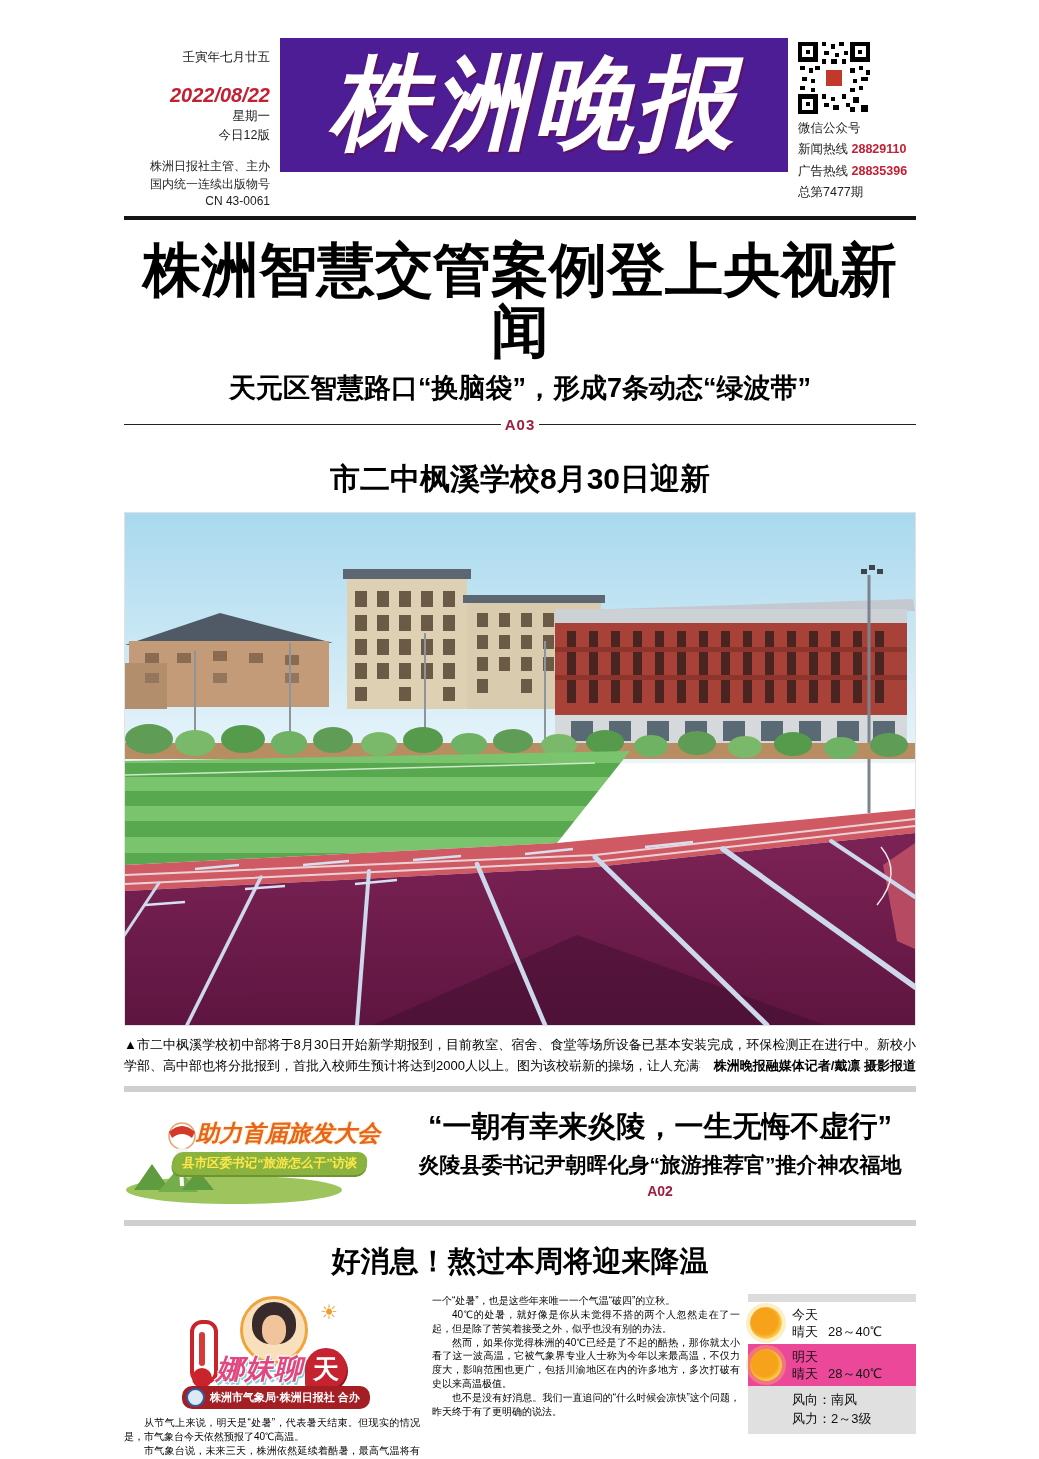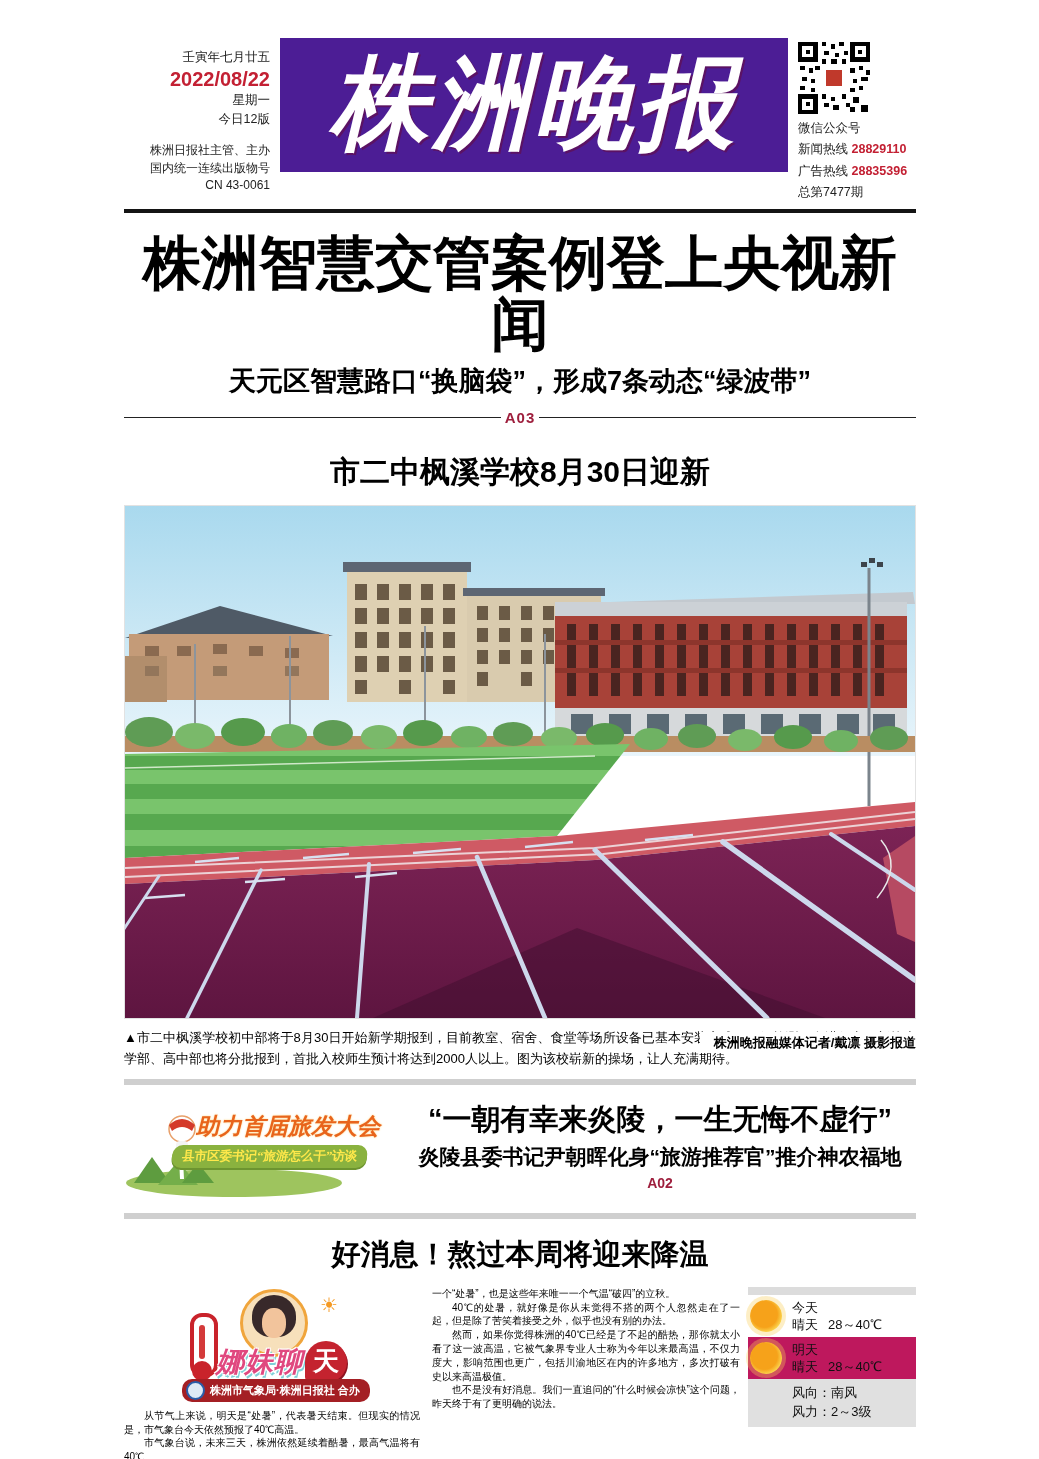--- a/index.html
+++ b/index.html
@@ -3,21 +3,21 @@
 <meta charset="utf-8">
 <style>
   html,body{margin:0;padding:0;background:#ffffff;}
   .page{position:relative;width:1039px;height:1459px;background:#fff;overflow:hidden;
         font-family:"Liberation Sans", sans-serif;color:#111;}
   .content{position:absolute;left:124px;top:0;width:792px;}
 
   
   .masthead{display:flex;align-items:flex-start;padding-top:36px;}
   .mh-left{width:146px;text-align:right;font-size:12.5px;line-height:1.5;padding-top:12px;color:#222;}
-  .mh-date{color:#c32033;font-weight:bold;font-size:20px;line-height:1.2;}
+  .mh-date{color:#c32033;font-weight:bold;font-style:italic;font-size:20px;line-height:1.2;margin-top:16px;}
   .mh-org{margin-top:14px;font-size:12px;line-height:1.45;}
   .mh-title-box{width:508px;height:134px;background:#4c1d95;margin:2px 10px 0 10px;
         display:flex;align-items:center;justify-content:center;}
   .mh-title{color:#fff;font-size:98px;font-weight:900;font-style:italic;letter-spacing:4px;
         font-family:"DejaVu Sans", sans-serif;transform:scaleY(1.04);
         text-shadow:2px 2px 0 rgba(120,0,10,.35);white-space:nowrap;}
   .mh-right{width:118px;padding-top:6px;font-size:12.5px;line-height:1.7;color:#222;}
   .qr{display:block;margin-bottom:4px;}
   .hot .num{color:#c32033;font-weight:bold;}
   .black-rule{height:4px;background:#141414;margin-top:6px;}
@@ -29,21 +29,21 @@
   .pageref-row{display:flex;align-items:center;margin-top:10px;}
   .pageref-row .rule{flex:1;height:1px;background:#222;}
   .pageref{color:#9e1f3d;font-weight:bold;font-size:15px;padding:0 4px;letter-spacing:1px;}
 
   
   .school-header{display:flex;align-items:center;margin-top:26px;flex-direction:column;}
   .school-header .gray-rule{flex:1;height:2px;background:#b9bdc0;}
   .school-headline{font-size:30px;font-weight:900;margin:0 18px;white-space:nowrap;color:#000;}
   .photo-wrap{margin-top:12px;line-height:0;border:1px solid #e2e2e2;}
   .caption{position:relative;margin-top:8px;font-size:13px;line-height:1.62;text-align:justify;color:#000;}
-  .caption .credit{position:absolute;right:0;bottom:16px;background:#fff;padding-left:14px;font-weight:bold;}
+  .caption .credit{position:absolute;right:0;bottom:0;background:#fff;padding-left:14px;font-weight:bold;}
 
   .hr-bar{height:6px;background:#cfcfcf;margin-top:10px;}
 
   
   .yanling{display:flex;margin-top:14px;height:104px;}
   .yl-badge{position:relative;width:280px;height:100px;flex:none;font-family:Liberation Serif, serif;}
   .yl-line1{position:absolute;left:72px;top:12px;font-size:23px;font-weight:900;font-style:italic;
         color:#e8641c;text-shadow:0 0 2px #ffd37a;white-space:nowrap;}
   .yl-line2{position:absolute;left:48px;top:46px;background:#8ab23f;color:#ffe84a;font-size:12.5px;
         font-weight:bold;padding:3px 10px;border-radius:10px;transform:skewX(-6deg);white-space:nowrap;
@@ -79,21 +79,21 @@
   .nm-last{width:42px;height:42px;margin-left:2px;background:#c4232f;border-radius:50% 50% 50% 14%;
         color:#fff;font-size:26px;font-weight:900;display:flex;align-items:center;justify-content:center;
         box-shadow:1px 2px 0 #8e1320;}
   .nm-pill{position:absolute;left:58px;top:92px;display:flex;align-items:center;background:#a41f24;
         color:#fff;font-size:11px;font-weight:bold;border-radius:10px;padding:2px 10px 2px 4px;white-space:nowrap;}
   .nm-emblem{width:15px;height:15px;border-radius:50%;background:#dfe9f5;border:2px solid #2a5ca8;margin-right:5px;flex:none;}
 
   
   .wc-topbar{height:8px;background:#dcdcdc;}
   .f-row{display:flex;align-items:center;height:38px;padding:2px 2px;}
-  .f-row.alt{background:#be185d;}
+  .f-row.alt{background:#ec4899;}
   .sun{width:32px;height:32px;border-radius:50%;flex:none;margin-right:10px;
         background:radial-gradient(circle at 45% 45%, #f6a21a 0 52%, #fbd44e 72%, #fdeaa6 100%);
         box-shadow:0 0 0 4px rgba(250,205,90,.35);}
   .f-text{line-height:17px;}
   .f-temp{margin-left:10px;}
   .wind-block{background:#e0e0e0;padding:4px 2px 6px 44px;line-height:19px;}
 </style>
 </head>
 <body>
 

